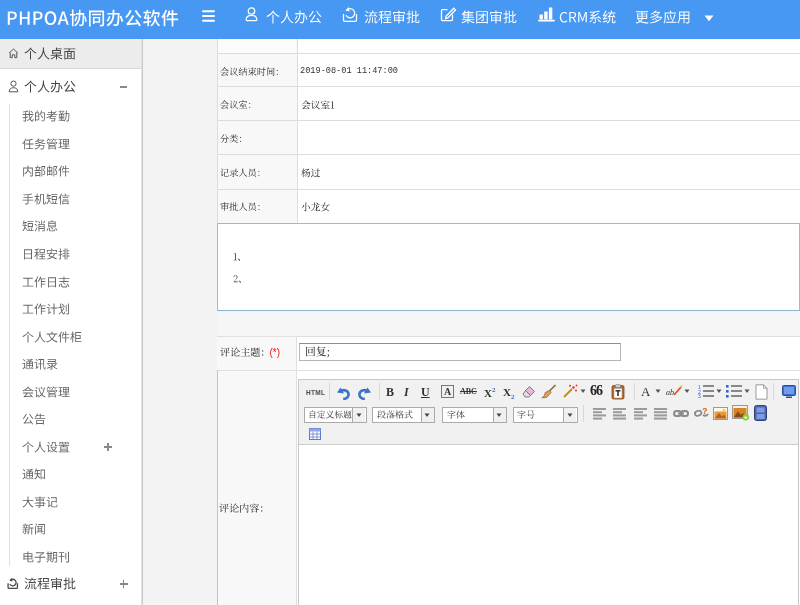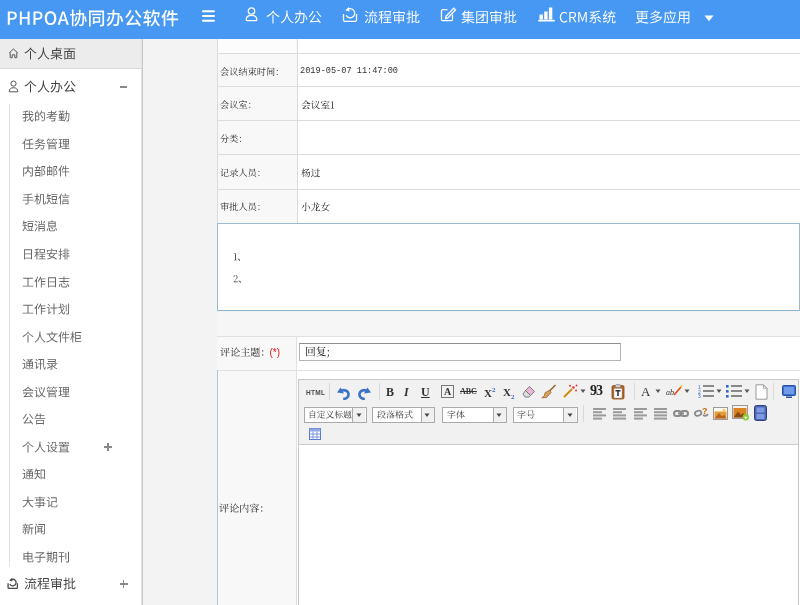--- a/index.html
+++ b/index.html
@@ -232,21 +232,21 @@
 <div style="position:absolute;left:220.0px;top:168.2px">
       <svg width="46.0" height="9.6" viewBox="0 0 46.0 9.6" style="overflow:visible;display:block">
         <path fill="#222222" d="M1.3 0.4 1.2 0.5C1.6 0.9 2.2 1.6 2.3 2.2C3 2.6 3.4 1.2 1.3 0.4ZM2.3 3.2C2.5 3.2 2.6 3.1 2.6 3.1L2 2.6L1.7 2.9H0.4L0.5 3.2H1.7V7.2C1.7 7.4 1.7 7.5 1.4 7.6L1.8 8.4C1.9 8.3 2 8.2 2.1 8.1C2.7 7.4 3.4 6.7 3.7 6.4L3.6 6.3L2.3 7.1ZM4 3.7V7.8C4 8.4 4.2 8.5 5.1 8.5H6.5C8.5 8.5 8.9 8.4 8.9 8.1C8.9 8 8.8 7.9 8.6 7.9L8.5 6.5H8.4C8.3 7.1 8.2 7.7 8.1 7.8C8.1 7.9 8 8 7.9 8C7.7 8 7.2 8 6.6 8H5.2C4.6 8 4.6 7.9 4.6 7.7V4.3H7.4V5H7.5C7.7 5 8 4.9 8 4.8V1.5C8.2 1.5 8.4 1.4 8.4 1.4L7.7 0.8L7.3 1.2H3.4L3.5 1.4H7.4V4H4.7L4 3.7Z M10.8 4.3 10.8 4.4C11.2 4.8 11.8 5.4 12 5.9C12.7 6.3 13.1 4.9 10.8 4.3ZM17.2 3.1 16.8 3.7H16.1L16.3 1.2C16.4 1.2 16.5 1.2 16.6 1.1L15.9 0.5L15.6 0.9H10.8L10.8 1.1H15.6L15.6 2.3H11L11.1 2.5H15.6L15.5 3.7H9.6L9.7 4H13.5V5.7C11.9 6.5 10.3 7.2 9.7 7.4L10.3 8.1C10.3 8 10.4 7.9 10.4 7.8C11.7 7.1 12.7 6.5 13.5 6V7.9C13.5 8 13.4 8.1 13.3 8.1C13.1 8.1 12.1 8 12.1 8V8.2C12.5 8.2 12.8 8.3 12.9 8.4C13 8.5 13.1 8.6 13.1 8.8C14 8.7 14.1 8.4 14.1 7.9V4.3C14.7 6.4 16 7.5 17.5 8.2C17.6 7.9 17.8 7.7 18 7.7L18 7.6C17.1 7.3 16.1 6.8 15.3 6C15.9 5.6 16.6 5.2 17 4.8C17.2 4.9 17.2 4.9 17.3 4.8L16.5 4.3C16.2 4.7 15.7 5.3 15.2 5.8C14.7 5.3 14.3 4.7 14.1 4H17.8C17.9 4 18 3.9 18 3.8C17.7 3.5 17.2 3.1 17.2 3.1Z M23.1 0.9C23.3 0.9 23.4 0.8 23.4 0.7L22.4 0.6C22.4 3.4 22.4 6.4 18.8 8.6L18.9 8.8C22.2 7.1 22.8 4.8 23 2.5C23.3 5.3 24.1 7.4 26.6 8.8C26.7 8.5 26.9 8.3 27.3 8.3L27.3 8.2C24.1 6.7 23.3 4.3 23.1 0.9Z M32.4 6.8 32.4 7C33.9 7.5 35 8.2 35.6 8.7C36.3 9.3 37.4 7.8 32.4 6.8ZM32.9 4.5 32 4.4C31.9 6.4 32 7.8 28.1 8.6L28.2 8.8C32.5 8 32.5 6.7 32.6 4.8C32.8 4.7 32.9 4.6 32.9 4.5ZM29.8 7.2V4.1H34.8V7.1H34.9C35.1 7.1 35.3 6.9 35.4 6.9V4.2C35.5 4.1 35.6 4.1 35.7 4L35 3.5L34.7 3.8H29.8L29.2 3.5V7.4H29.3C29.5 7.4 29.8 7.2 29.8 7.2ZM30.3 3.1V2.8H34.3V3.2H34.4C34.6 3.2 34.9 3 34.9 3V1.3C35.1 1.3 35.2 1.2 35.3 1.1L34.6 0.6L34.2 0.9H30.4L29.7 0.6V3.3H29.8C30 3.3 30.3 3.2 30.3 3.1ZM34.3 1.2V2.5H30.3V1.2Z M38.9 7.8C39.3 7.8 39.5 7.5 39.5 7.2C39.5 6.9 39.3 6.7 38.9 6.7C38.6 6.7 38.4 6.9 38.4 7.2C38.4 7.5 38.6 7.8 38.9 7.8ZM38.9 4.1C39.3 4.1 39.5 3.8 39.5 3.5C39.5 3.2 39.3 3 38.9 3C38.6 3 38.4 3.2 38.4 3.5C38.4 3.8 38.6 4.1 38.9 4.1Z"></path>
       </svg>
     </div>
 <div style="position:absolute;left:220.0px;top:202.2px">
       <svg width="46.0" height="9.6" viewBox="0 0 46.0 9.6" style="overflow:visible;display:block">
         <path fill="#222222" d="M4.1 0.3 4 0.3C4.2 0.6 4.4 1.1 4.4 1.4C5 1.9 5.7 0.7 4.1 0.3ZM5.3 2.2 4.3 2.1V3.2H2.3L1.7 2.9V7.2H1.8C2 7.2 2.3 7.1 2.3 7V6.6H4.3V8.8H4.5C4.7 8.8 4.9 8.7 4.9 8.6V6.6H7V7.1H7.1C7.3 7.1 7.6 6.9 7.6 6.9V3.6C7.8 3.6 7.9 3.5 8 3.4L7.2 2.9L6.9 3.2H4.9V2.4C5.2 2.4 5.3 2.3 5.3 2.2ZM7 3.5V4.8H4.9V3.5ZM7 6.3H4.9V5H7ZM4.3 3.5V4.8H2.3V3.5ZM2.3 6.3V5H4.3V6.3ZM1.4 1.2 1.2 1.2C1.3 1.7 1 2.3 0.6 2.5C0.4 2.6 0.3 2.8 0.4 3C0.5 3.2 0.8 3.2 1.1 3C1.3 2.8 1.5 2.4 1.5 1.9H7.8C7.8 2.2 7.6 2.7 7.5 3L7.6 3.1C7.9 2.8 8.3 2.3 8.6 2C8.7 2 8.8 2 8.9 1.9L8.2 1.2L7.8 1.6H1.5C1.5 1.5 1.4 1.3 1.4 1.2Z M12 2 11.6 2.5H11.3V0.7C11.5 0.7 11.6 0.6 11.7 0.5L10.7 0.4V2.5H9.5L9.6 2.7H10.7V4.8C10.2 4.9 9.7 5.1 9.5 5.2L9.8 5.9C9.9 5.9 10 5.8 10 5.7L10.7 5.3V7.8C10.7 8 10.7 8 10.5 8C10.3 8 9.5 8 9.5 8V8.1C9.9 8.2 10.1 8.2 10.2 8.3C10.3 8.4 10.4 8.6 10.4 8.8C11.2 8.7 11.3 8.4 11.3 7.9V5L12.6 4.2L12.6 4.1L11.3 4.5V2.7H12.4C12.5 2.7 12.6 2.7 12.6 2.6C12.4 2.3 12 2 12 2ZM14.5 3.1 14.1 3.6H13.5V0.8C13.8 0.8 13.9 0.7 13.9 0.5L13 0.4V7.7C13 7.9 12.9 7.9 12.6 8.1L13.1 8.7C13.1 8.7 13.2 8.6 13.2 8.5C14 8 14.7 7.4 15.1 7.2L15.1 7C14.5 7.3 14 7.6 13.5 7.8V3.9H14.9C15.1 3.9 15.2 3.8 15.2 3.7C14.9 3.5 14.5 3.1 14.5 3.1ZM16.3 0.5 15.4 0.4V7.9C15.4 8.3 15.5 8.5 16.1 8.5H16.8C17.8 8.5 18.1 8.5 18.1 8.2C18.1 8.1 18 8 17.8 8L17.8 6.8H17.7C17.6 7.3 17.5 7.8 17.4 7.9C17.4 8 17.3 8 17.3 8C17.2 8 17 8 16.8 8H16.3C16 8 16 8 16 7.8V4.3C16.6 3.9 17.2 3.4 17.6 3.1C17.7 3.1 17.9 3.1 17.9 3L17.3 2.4C17 2.8 16.5 3.5 16 4V0.8C16.2 0.7 16.3 0.7 16.3 0.5Z M23.1 0.9C23.3 0.9 23.4 0.8 23.4 0.7L22.4 0.6C22.4 3.4 22.4 6.4 18.8 8.6L18.9 8.8C22.2 7.1 22.8 4.8 23 2.5C23.3 5.3 24.1 7.4 26.6 8.8C26.7 8.5 26.9 8.3 27.3 8.3L27.3 8.2C24.1 6.7 23.3 4.3 23.1 0.9Z M32.4 6.8 32.4 7C33.9 7.5 35 8.2 35.6 8.7C36.3 9.3 37.4 7.8 32.4 6.8ZM32.9 4.5 32 4.4C31.9 6.4 32 7.8 28.1 8.6L28.2 8.8C32.5 8 32.5 6.7 32.6 4.8C32.8 4.7 32.9 4.6 32.9 4.5ZM29.8 7.2V4.1H34.8V7.1H34.9C35.1 7.1 35.3 6.9 35.4 6.9V4.2C35.5 4.1 35.6 4.1 35.7 4L35 3.5L34.7 3.8H29.8L29.2 3.5V7.4H29.3C29.5 7.4 29.8 7.2 29.8 7.2ZM30.3 3.1V2.8H34.3V3.2H34.4C34.6 3.2 34.9 3 34.9 3V1.3C35.1 1.3 35.2 1.2 35.3 1.1L34.6 0.6L34.2 0.9H30.4L29.7 0.6V3.3H29.8C30 3.3 30.3 3.2 30.3 3.1ZM34.3 1.2V2.5H30.3V1.2Z M38.9 7.8C39.3 7.8 39.5 7.5 39.5 7.2C39.5 6.9 39.3 6.7 38.9 6.7C38.6 6.7 38.4 6.9 38.4 7.2C38.4 7.5 38.6 7.8 38.9 7.8ZM38.9 4.1C39.3 4.1 39.5 3.8 39.5 3.5C39.5 3.2 39.3 3 38.9 3C38.6 3 38.4 3.2 38.4 3.5C38.4 3.8 38.6 4.1 38.9 4.1Z"></path>
       </svg>
     </div>
-<div class="abs" style="left:300px;top:65.5px;font-family:'Liberation Mono',monospace;font-size:8.6px;color:#333">2019-05-07 11:47:00</div>
+<div class="abs" style="left:300px;top:65.5px;font-family:'Liberation Mono',monospace;font-size:8.6px;color:#333">2019-08-01 11:47:00</div>
 <div style="position:absolute;left:300.5px;top:99.5px">
       <svg width="33.7" height="10.1" viewBox="0 0 33.7 10.1" style="overflow:visible;display:block">
         <path fill="#222222" d="M5 0.9C5.8 2.3 7.2 3.5 8.8 4.3C8.9 4 9.1 3.8 9.4 3.8L9.4 3.6C7.7 3 6.1 2 5.2 0.8C5.5 0.8 5.6 0.7 5.6 0.6L4.5 0.4C4 1.7 2 3.6 0.3 4.5L0.4 4.6C2.2 3.8 4.1 2.3 5 0.9ZM6.4 3.1 5.9 3.7H2.4L2.5 4H7C7.1 4 7.2 4 7.3 3.9C6.9 3.5 6.4 3.1 6.4 3.1ZM7.9 4.8 7.4 5.4H0.8L0.9 5.7H8.6C8.7 5.7 8.8 5.7 8.9 5.6C8.5 5.2 7.9 4.8 7.9 4.8ZM5.9 6.6 5.8 6.7C6.3 7.1 6.8 7.6 7.2 8.2C5.2 8.3 3.3 8.4 2.2 8.4C3.2 7.8 4.2 7 4.8 6.4C5 6.5 5.2 6.4 5.2 6.3L4.3 5.8C3.8 6.5 2.6 7.7 1.7 8.3C1.6 8.3 1.5 8.3 1.5 8.3L1.8 9.2C1.9 9.2 1.9 9.1 2 9C4.2 8.8 6.1 8.5 7.3 8.4C7.6 8.6 7.7 8.9 7.8 9.2C8.7 9.7 9 8 5.9 6.6Z M14.6 0.5 14.5 0.6C14.9 1.1 15.4 2 15.5 2.6C16.1 3.1 16.6 1.7 14.6 0.5ZM10.9 0.4 10.8 0.5C11.2 0.9 11.7 1.6 11.8 2.2C12.5 2.6 12.9 1.3 10.9 0.4ZM12 3.5C12.2 3.4 12.3 3.4 12.4 3.3L11.8 2.7L11.5 3H10.1L10.2 3.3H11.4V7.5C11.4 7.7 11.4 7.8 11.1 7.9L11.5 8.7C11.6 8.7 11.7 8.6 11.7 8.4C12.6 7.5 13.4 6.6 13.8 6.2L13.7 6C13.1 6.5 12.5 7 12 7.4ZM18.3 1.4 17.3 1.2C17 3.2 16.5 4.8 15.6 6.1C14.6 4.9 14 3.4 13.7 1.5L13.5 1.6C13.8 3.6 14.4 5.3 15.3 6.6C14.5 7.7 13.4 8.6 12.2 9.1L12.3 9.3C13.6 8.7 14.7 8 15.6 7C16.3 8 17.3 8.7 18.4 9.2C18.5 9 18.8 8.8 19.1 8.8L19.1 8.7C17.9 8.2 16.8 7.5 15.9 6.5C16.9 5.3 17.5 3.6 17.9 1.7C18.1 1.7 18.2 1.6 18.3 1.4Z M23.6 0.4 23.5 0.4C23.8 0.7 24.2 1.2 24.2 1.5C24.9 2 25.4 0.6 23.6 0.4ZM26.6 2.5 26.1 3H21.1L21.1 3.3H23.5C23 3.9 22.1 4.7 21.3 5.1C21.2 5.1 21 5.1 21 5.1L21.4 6C21.5 6 21.6 5.9 21.6 5.7C23.7 5.6 25.5 5.4 26.7 5.2C26.9 5.5 27.1 5.7 27.2 5.9C27.9 6.3 28.2 4.8 25.6 3.9L25.5 4C25.9 4.3 26.2 4.6 26.5 5C24.7 5.1 22.9 5.2 21.8 5.2C22.7 4.8 23.6 4.2 24.2 3.7C24.4 3.8 24.5 3.7 24.6 3.6L24 3.3H27.1C27.2 3.3 27.3 3.3 27.4 3.2C27.1 2.9 26.6 2.5 26.6 2.5ZM24.9 5.7 23.9 5.6V6.9H20.9L21 7.2H23.9V8.7H19.8L19.9 8.9H28.4C28.5 8.9 28.6 8.9 28.7 8.8C28.3 8.5 27.8 8.1 27.8 8.1L27.3 8.7H24.6V7.2H27.4C27.6 7.2 27.7 7.1 27.7 7C27.3 6.7 26.8 6.3 26.8 6.3L26.4 6.9H24.6V5.9C24.8 5.9 24.9 5.8 24.9 5.7ZM21 1.2 20.8 1.2C20.9 1.8 20.6 2.4 20.2 2.6C20 2.7 19.9 2.9 20 3.1C20.1 3.3 20.4 3.3 20.6 3.2C20.9 3 21.2 2.6 21.1 2H27.6C27.5 2.3 27.4 2.7 27.4 3L27.5 3.1C27.8 2.8 28.1 2.4 28.3 2.1C28.5 2.1 28.6 2 28.6 2L27.9 1.3L27.5 1.7H21.1C21.1 1.5 21.1 1.4 21 1.2Z M29.8 8.5 33.2 8.5V8.3L32 8.1L32 6.3V3L32 1.5L31.9 1.4L29.8 1.9V2.2L31.2 2V6.3L31.2 8.1L29.8 8.3Z"></path>
       </svg>
     </div>
 <div style="position:absolute;left:300.5px;top:168.0px">
       <svg width="19.4" height="10.1" viewBox="0 0 19.4 10.1" style="overflow:visible;display:block">
         <path fill="#222222" d="M4.5 3.8C4.3 3.8 4 3.9 3.9 3.9L4.4 4.6L4.8 4.3H5.6C5.2 5.7 4.4 6.9 3.2 7.8L3.3 7.9C4.8 7.1 5.7 5.8 6.2 4.3H7C6.6 6.3 5.7 7.8 3.9 8.9L4 9.1C6.1 8 7.2 6.4 7.6 4.3H8.3C8.1 6.6 7.8 8.1 7.5 8.4C7.4 8.5 7.3 8.5 7.1 8.5C6.9 8.5 6.3 8.4 5.9 8.4L5.9 8.6C6.2 8.6 6.5 8.7 6.7 8.8C6.8 8.9 6.8 9.1 6.8 9.3C7.2 9.3 7.6 9.2 7.9 8.9C8.4 8.5 8.8 6.9 8.9 4.4C9.1 4.4 9.3 4.3 9.3 4.3L8.6 3.6L8.2 4H5.1C6 3.3 7.3 2.1 7.9 1.5C8.2 1.5 8.4 1.5 8.5 1.4L7.7 0.7L7.4 1.1H4L4 1.4H7.2C6.5 2.1 5.3 3.1 4.5 3.8ZM3.4 2.1 2.9 2.7H2.5V0.7C2.8 0.7 2.8 0.6 2.9 0.5L1.9 0.4V2.7H0.4L0.5 2.9H1.7C1.5 4.4 1 5.9 0.3 7L0.4 7.2C1 6.4 1.5 5.6 1.9 4.7V9.3H2C2.2 9.3 2.5 9.2 2.5 9.1V4C2.8 4.4 3.2 5 3.2 5.4C3.9 5.9 4.4 4.6 2.5 3.8V2.9H3.9C4 2.9 4.1 2.9 4.2 2.8C3.9 2.5 3.4 2.1 3.4 2.1Z M13.7 3.7 13.6 3.8C14.2 4.4 14.5 5.3 14.6 5.8C15.2 6.4 15.8 4.7 13.7 3.7ZM10.7 0.6 10.6 0.6C11 1.2 11.6 2 11.8 2.6C12.5 3.1 13 1.7 10.7 0.6ZM18.2 1.9 17.8 2.6H17.2V0.8C17.4 0.8 17.5 0.7 17.5 0.6L16.5 0.5V2.6H12.9L12.9 2.8H16.5V7C16.5 7.1 16.5 7.2 16.3 7.2C16 7.2 14.8 7.1 14.8 7.1V7.3C15.3 7.3 15.6 7.4 15.8 7.5C16 7.6 16 7.8 16.1 8C17.1 7.9 17.2 7.5 17.2 7V2.8H18.8C18.9 2.8 19 2.8 19 2.7C18.7 2.4 18.2 1.9 18.2 1.9ZM11.6 7.3C11.2 7.5 10.5 8.1 10 8.5L10.5 9.2C10.6 9.2 10.7 9.1 10.6 9C11 8.5 11.6 7.8 11.8 7.5C11.9 7.4 12 7.4 12.1 7.5C13 8.7 13.9 9 15.8 9C16.8 9 17.7 9 18.5 9C18.6 8.7 18.7 8.5 19 8.5V8.3C17.9 8.4 17 8.4 16 8.4C14.2 8.4 13.1 8.2 12.3 7.2C12.2 7.2 12.2 7.2 12.2 7.2V4C12.4 4 12.6 3.9 12.6 3.9L11.8 3.2L11.4 3.7H10L10.1 3.9H11.6Z"></path>
       </svg>
     </div>
@@ -327,21 +327,21 @@
       <g fill="#e33">
         <circle cx="11.5" cy="3.5" r="1.3"></circle>
         <circle cx="14" cy="6.5" r="1"></circle>
         <circle cx="8" cy="1.8" r="1"></circle>
         <circle cx="14.5" cy="1.5" r="0.9"></circle>
       </g>
     </svg>
 <svg class="abs" style="left:580px;top:389px" width="6" height="5">
       <path fill="#555" d="M0.5 0.5 L5.5 0.5 L3 4 Z"></path>
     </svg>
-<div class="abs" style="left:590px;top:383px;font-size:14px;font-weight:bold;color:#222;font-family:'Liberation Serif',serif;letter-spacing:-1px">93</div>
+<div class="abs" style="left:590px;top:383px;font-size:14px;font-weight:bold;color:#222;font-family:'Liberation Serif',serif;letter-spacing:-1px">66</div>
 <svg class="abs" style="left:611px;top:383.5px" width="14" height="16" viewBox="0 0 14 16">
       <rect x="1" y="1.5" width="12" height="13.5" rx="1.5" fill="#b5651d" stroke="#8a4a12" stroke-width="0.8"></rect>
       <rect x="4.5" y="0.5" width="5" height="3" rx="1" fill="#ccc" stroke="#888" stroke-width="0.7"></rect>
       <rect x="3" y="4.5" width="8" height="9.5" fill="#fff" stroke="#999" stroke-width="0.5"></rect>
       <path fill="#333" d="M4.5 6 L9.5 6 L9.5 7.5 L7.8 7.5 L7.8 12 L6.2 12 L6.2 7.5 L4.5 7.5 Z"></path>
     </svg>
 <div class="abs" style="left:633.5px;top:383px;width:1px;height:17px;background:#d8d8d8"></div>
 <div class="abs" style="left:641px;top:384px;font-size:13px;color:#333;font-family:'Liberation Serif',serif">A</div>
 <svg class="abs" style="left:655px;top:389px" width="6" height="5">
       <path fill="#555" d="M0.5 0.5 L5.5 0.5 L3 4 Z"></path>

